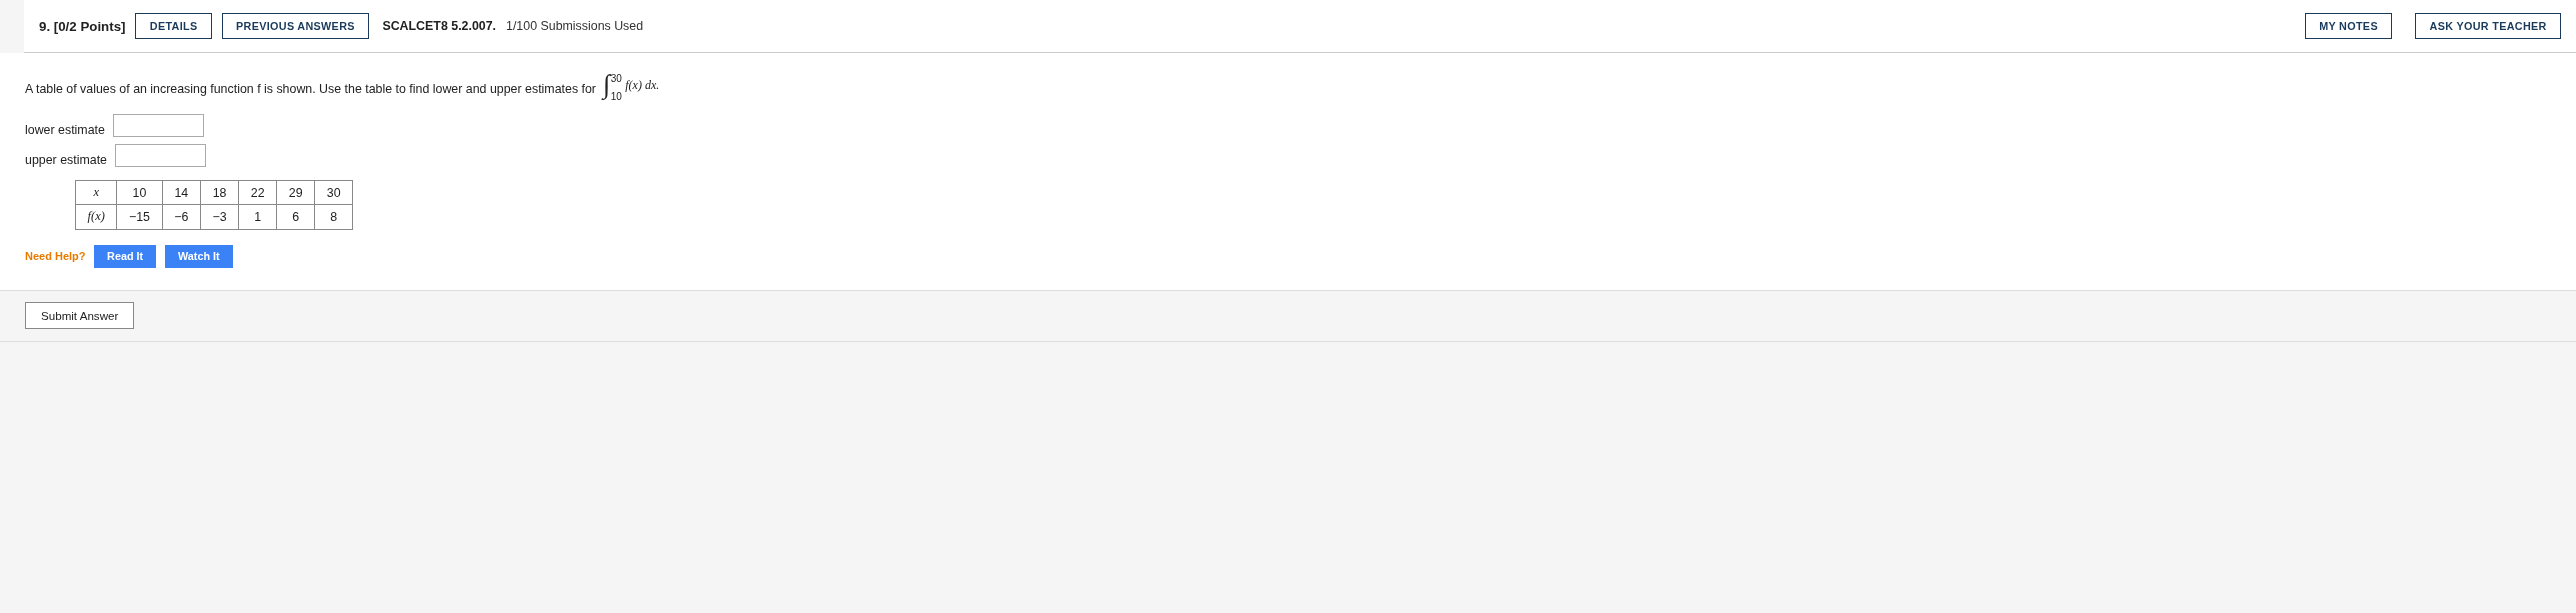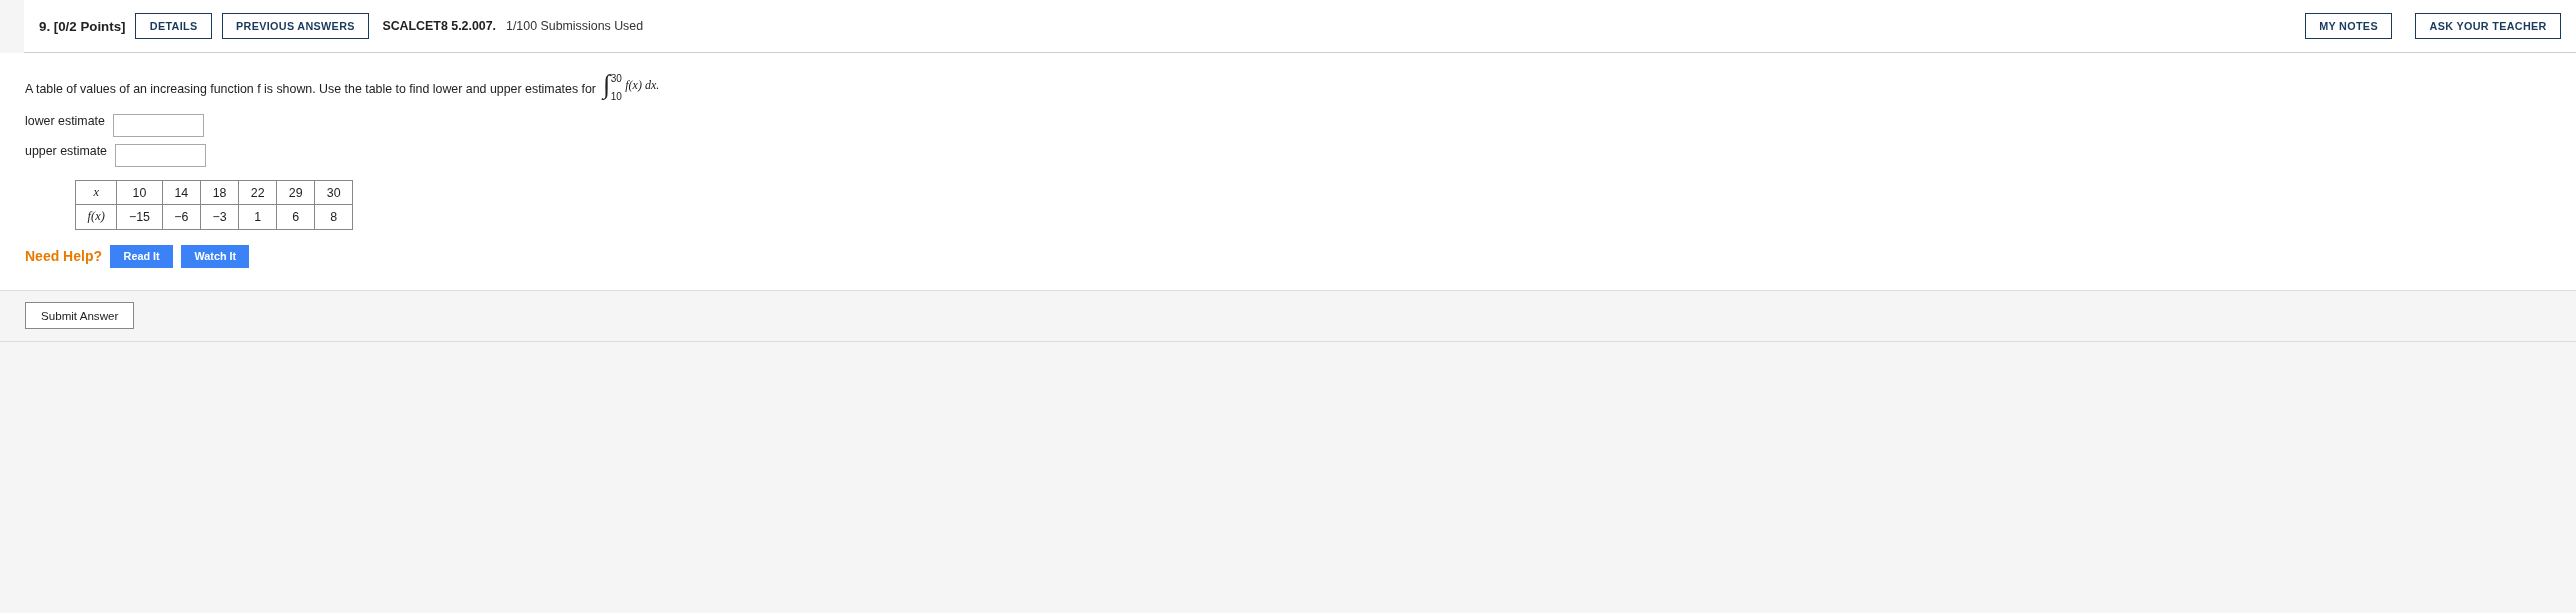--- a/index.html
+++ b/index.html
@@ -88,21 +88,21 @@
       font-family: 'Times New Roman', serif;
     }
     .estimates-row {
       display: flex;
       flex-direction: column;
       gap: 6.6px;
       margin-bottom: 13.3px;
     }
     .estimate-line {
       display: flex;
-      align-items: flex-start;
+      align-items: flex-end;
       gap: 8.3px;
       font-size: 12.4px;
     }
     .estimate-input {
       border: 0.8px solid #aaa;
       width: 91px;
       height: 23px;
       padding: 1.7px 5px;
       font-size: 11.6px;
     }
@@ -127,21 +127,21 @@
     }
     .need-help-row {
       display: flex;
       align-items: center;
       gap: 8.3px;
       margin-bottom: 6.6px;
     }
     .need-help-label {
       color: #e87a00;
       font-weight: bold;
-      font-size: 14px;
+      font-size: 11px;
     }
     .btn-orange {
       background: #3b82f6;
       color: #fff;
       border: none;
       font-weight: bold;
       font-size: 10.8px;
       padding: 5.8px 13.3px;
       cursor: pointer;
     }

